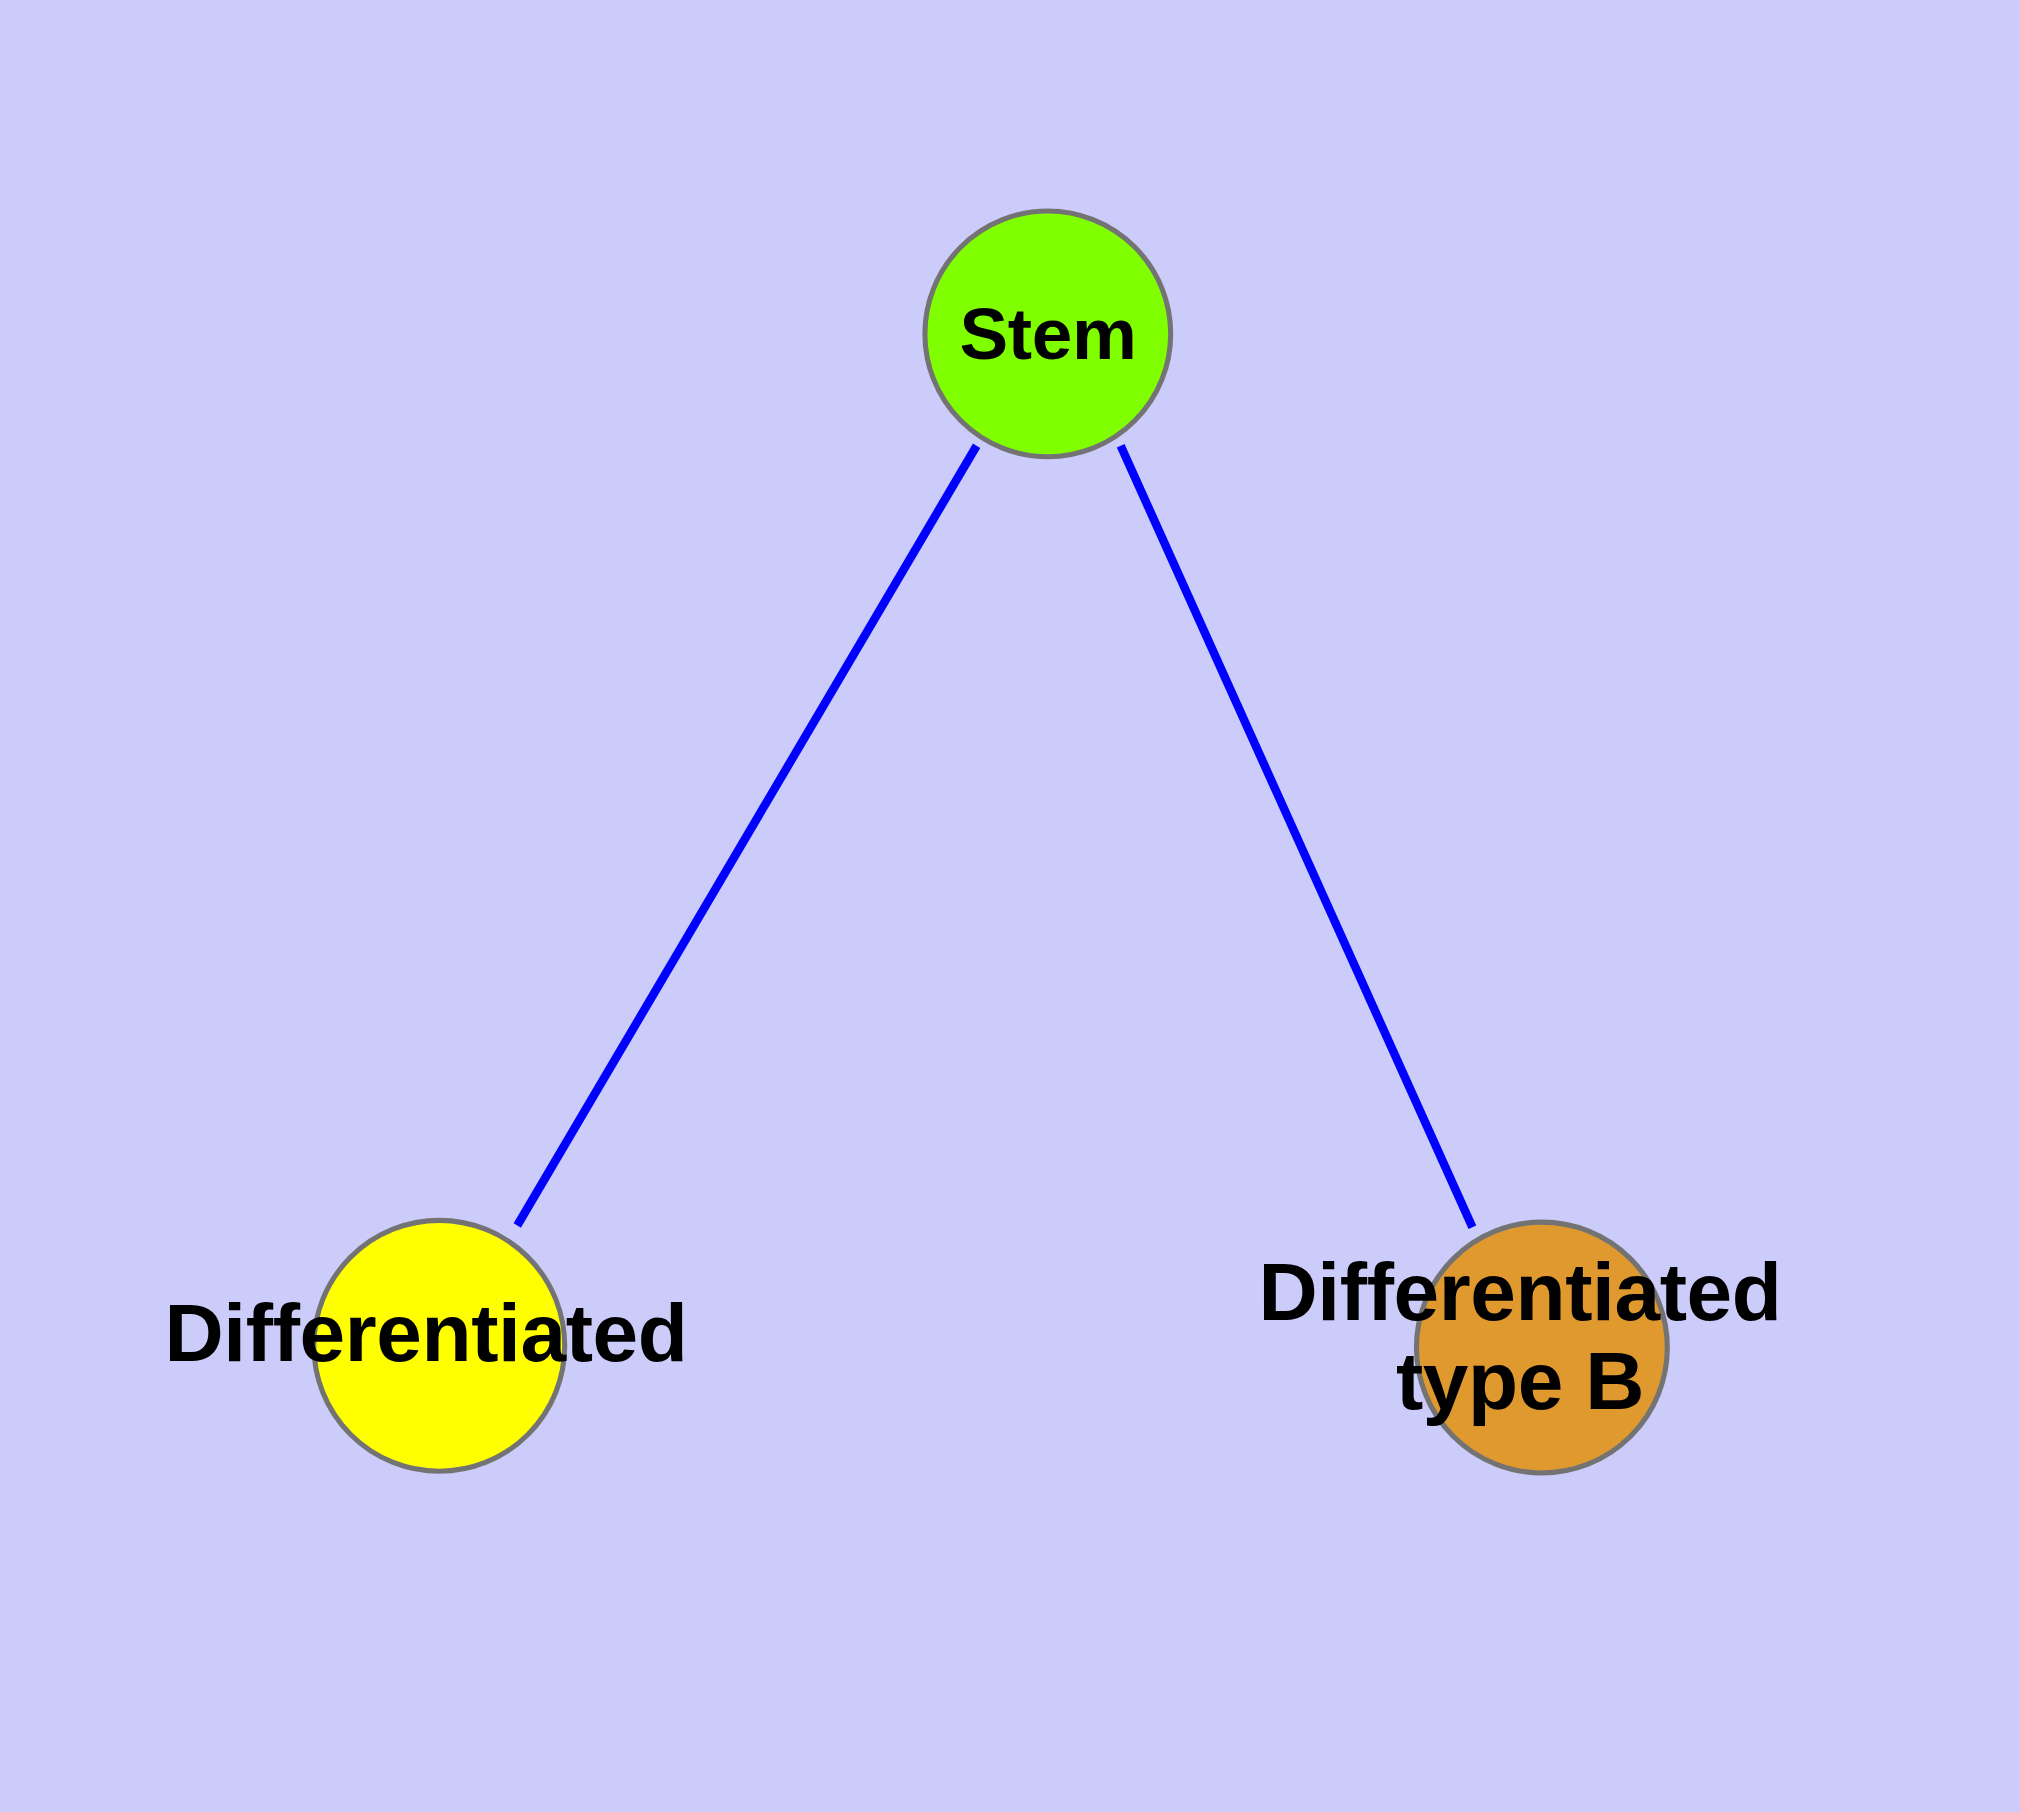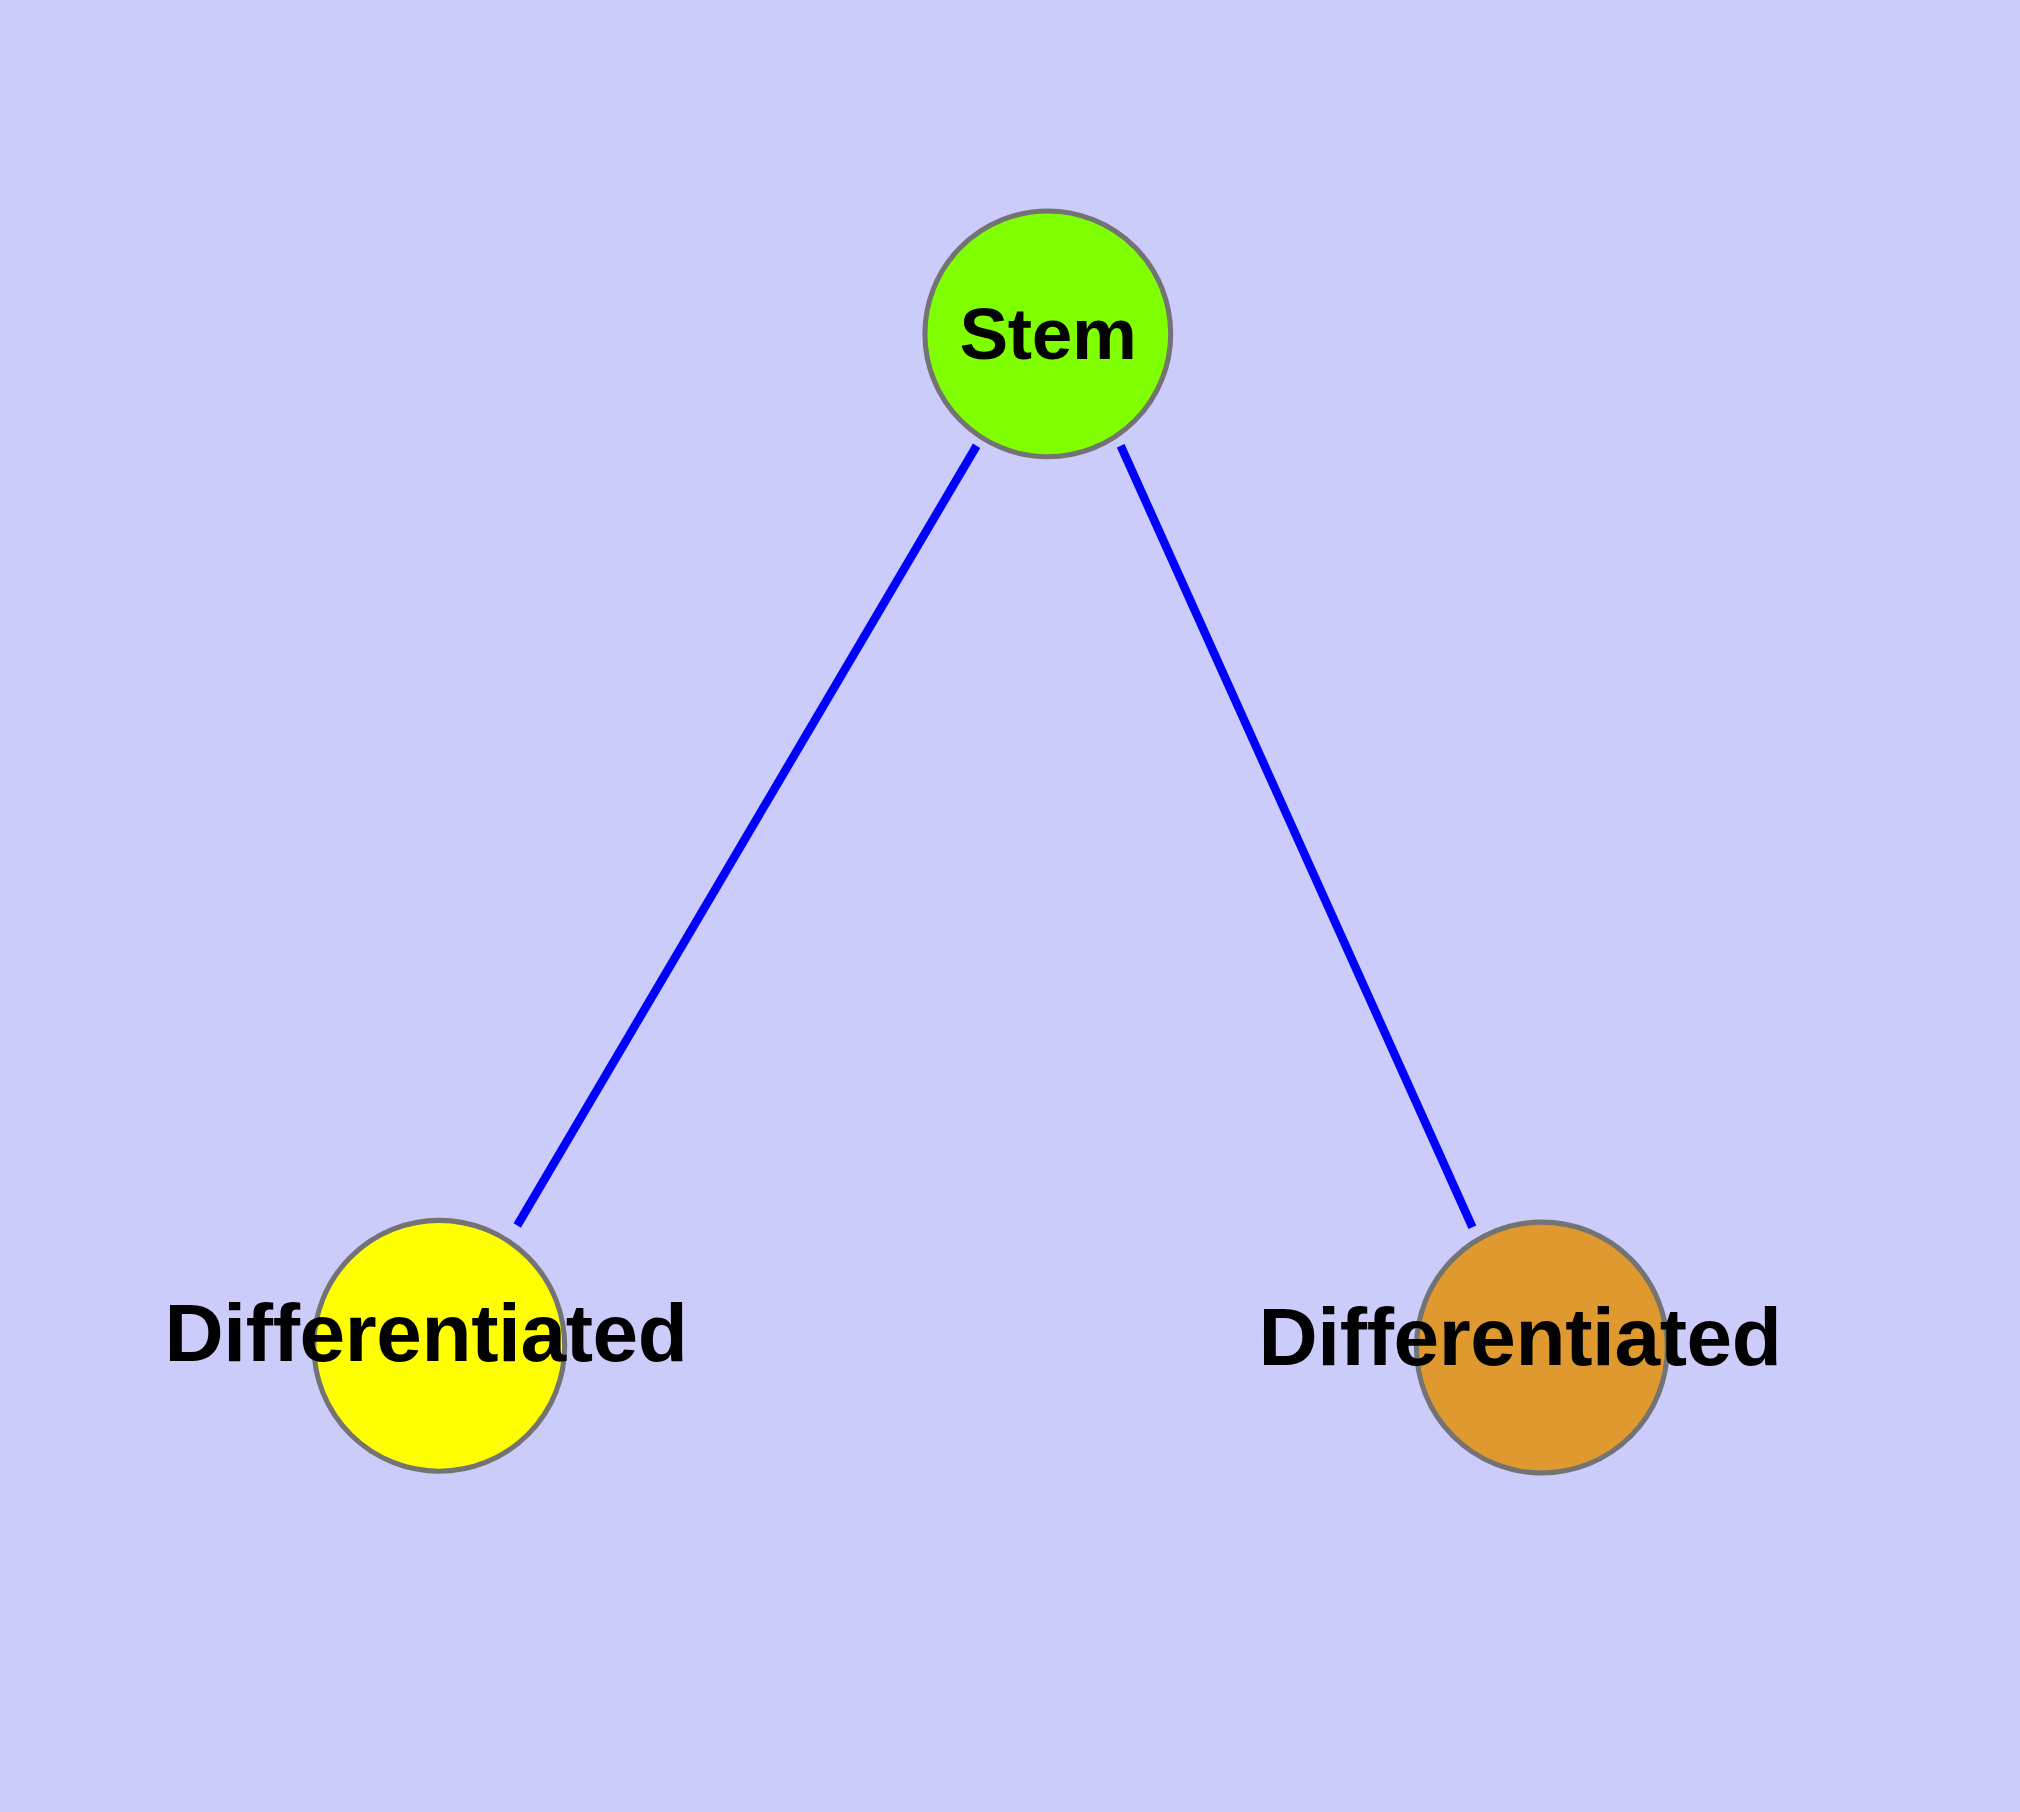--- a/index.html
+++ b/index.html
@@ -74,16 +74,17 @@
   <div class="node-label" id="label-stem">
     <span class="label-line">Stem</span>
   </div>
 
   <div class="node-label" id="label-diffA">
     <span class="label-line">Differentiated</span>
   </div>
 
   <div class="node-label" id="label-diffB">
     <span class="label-line">Differentiated</span>
+    <span class="label-line">type B</span>
   </div>
 
 </div>
 
 
 </body></html>

